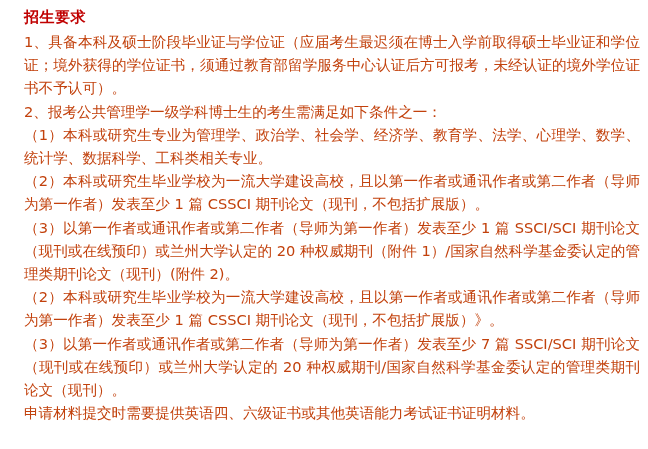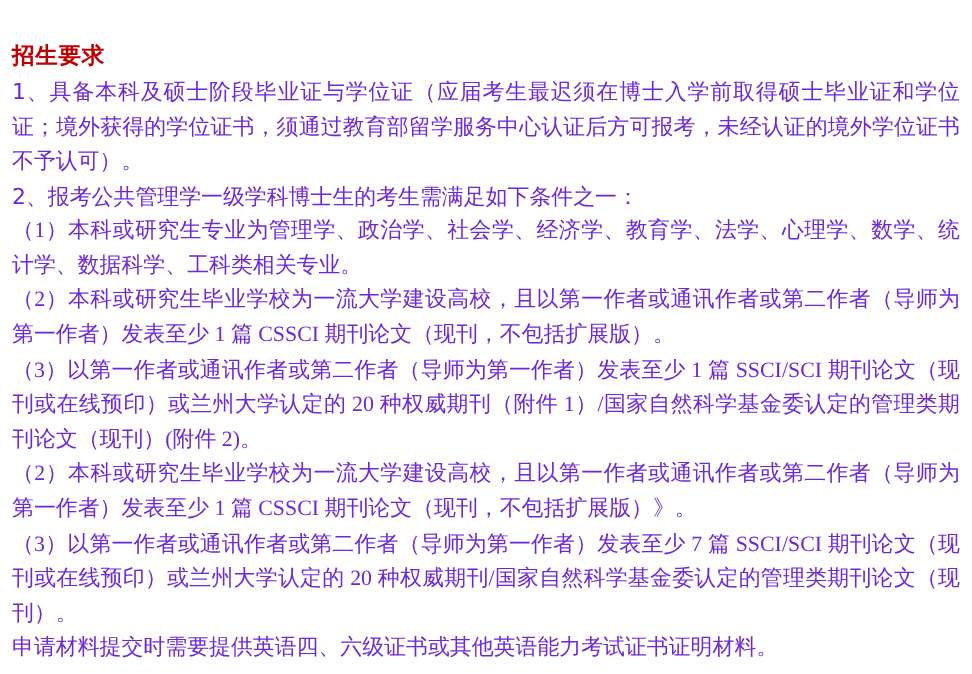--- a/index.html
+++ b/index.html
@@ -10,44 +10,42 @@
     width: 648px;
     height: 449px;
     background: #ffffff;
     font-family: "DejaVu Sans", "Liberation Sans", sans-serif;
     overflow: hidden;
   }
   .page {
     width: 648px;
     height: 340px;
     box-sizing: border-box;
-    padding: 6px 8px 0 8px;
+    padding: 6px 8px 0 24px;
     position: relative;
-    margin-top: 20px;
   }
   .doc-title {
     color: #c00000;
     font-weight: bold;
     font-size: 15px;
     line-height: 22px;
     margin: 0 0 2px 0;
     letter-spacing: 0.5px;
   }
   .para {
-    color: #6d28d9;
+    color: #c2410c;
     font-size: 14.6px;
     line-height: 23.2px;
     margin: 0;
     text-align: justify;
     text-justify: inter-ideograph;
     white-space: normal;
   }
   .hang {
     padding-left: 0;
-    font-family: Liberation Serif, serif;
   }
 </style>
 </head>
 <body>
 
 <div class="page">
 
   <div class="doc-title">招生要求</div>
 
   <p class="para">1、具备本科及硕士阶段毕业证与学位证（应届考生最迟须在博士入学前取得硕士毕业证和学位证；境外获得的学位证书，须通过教育部留学服务中心认证后方可报考，未经认证的境外学位证书不予认可）。</p>

